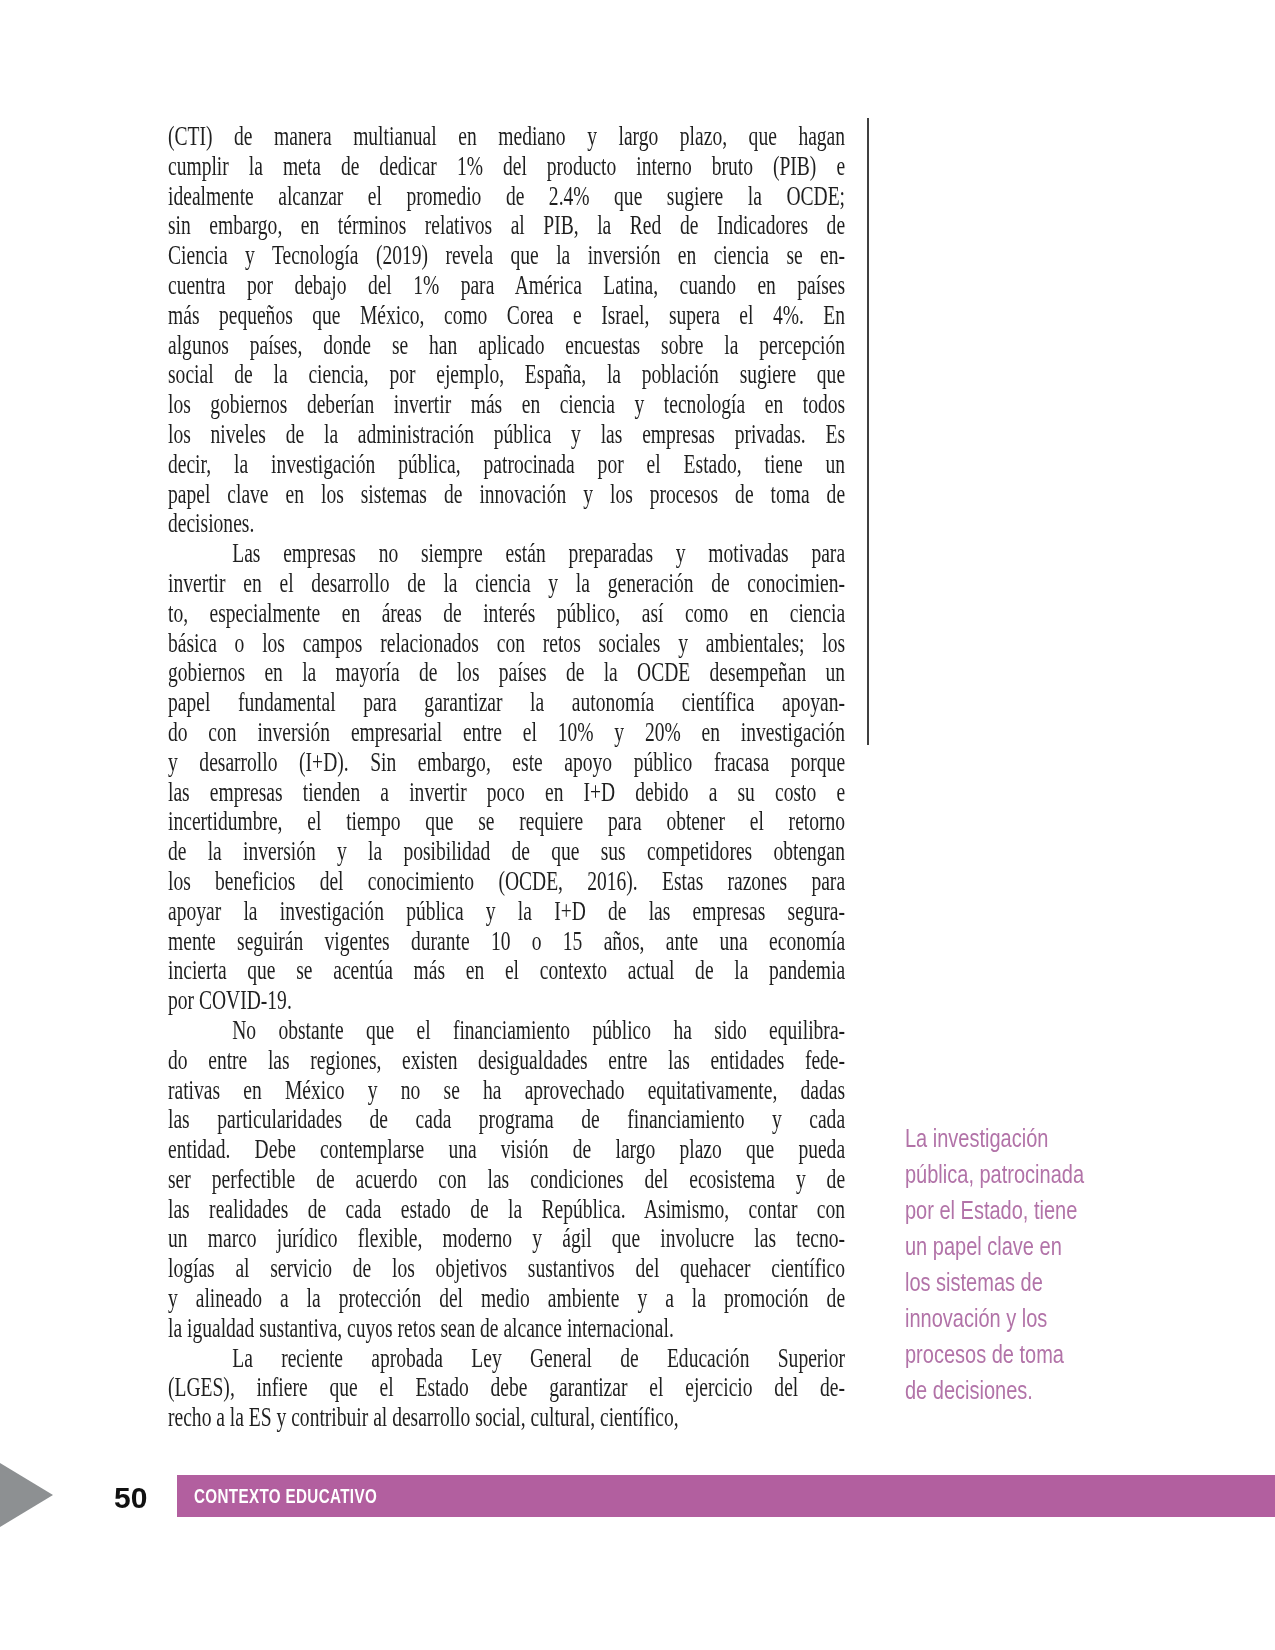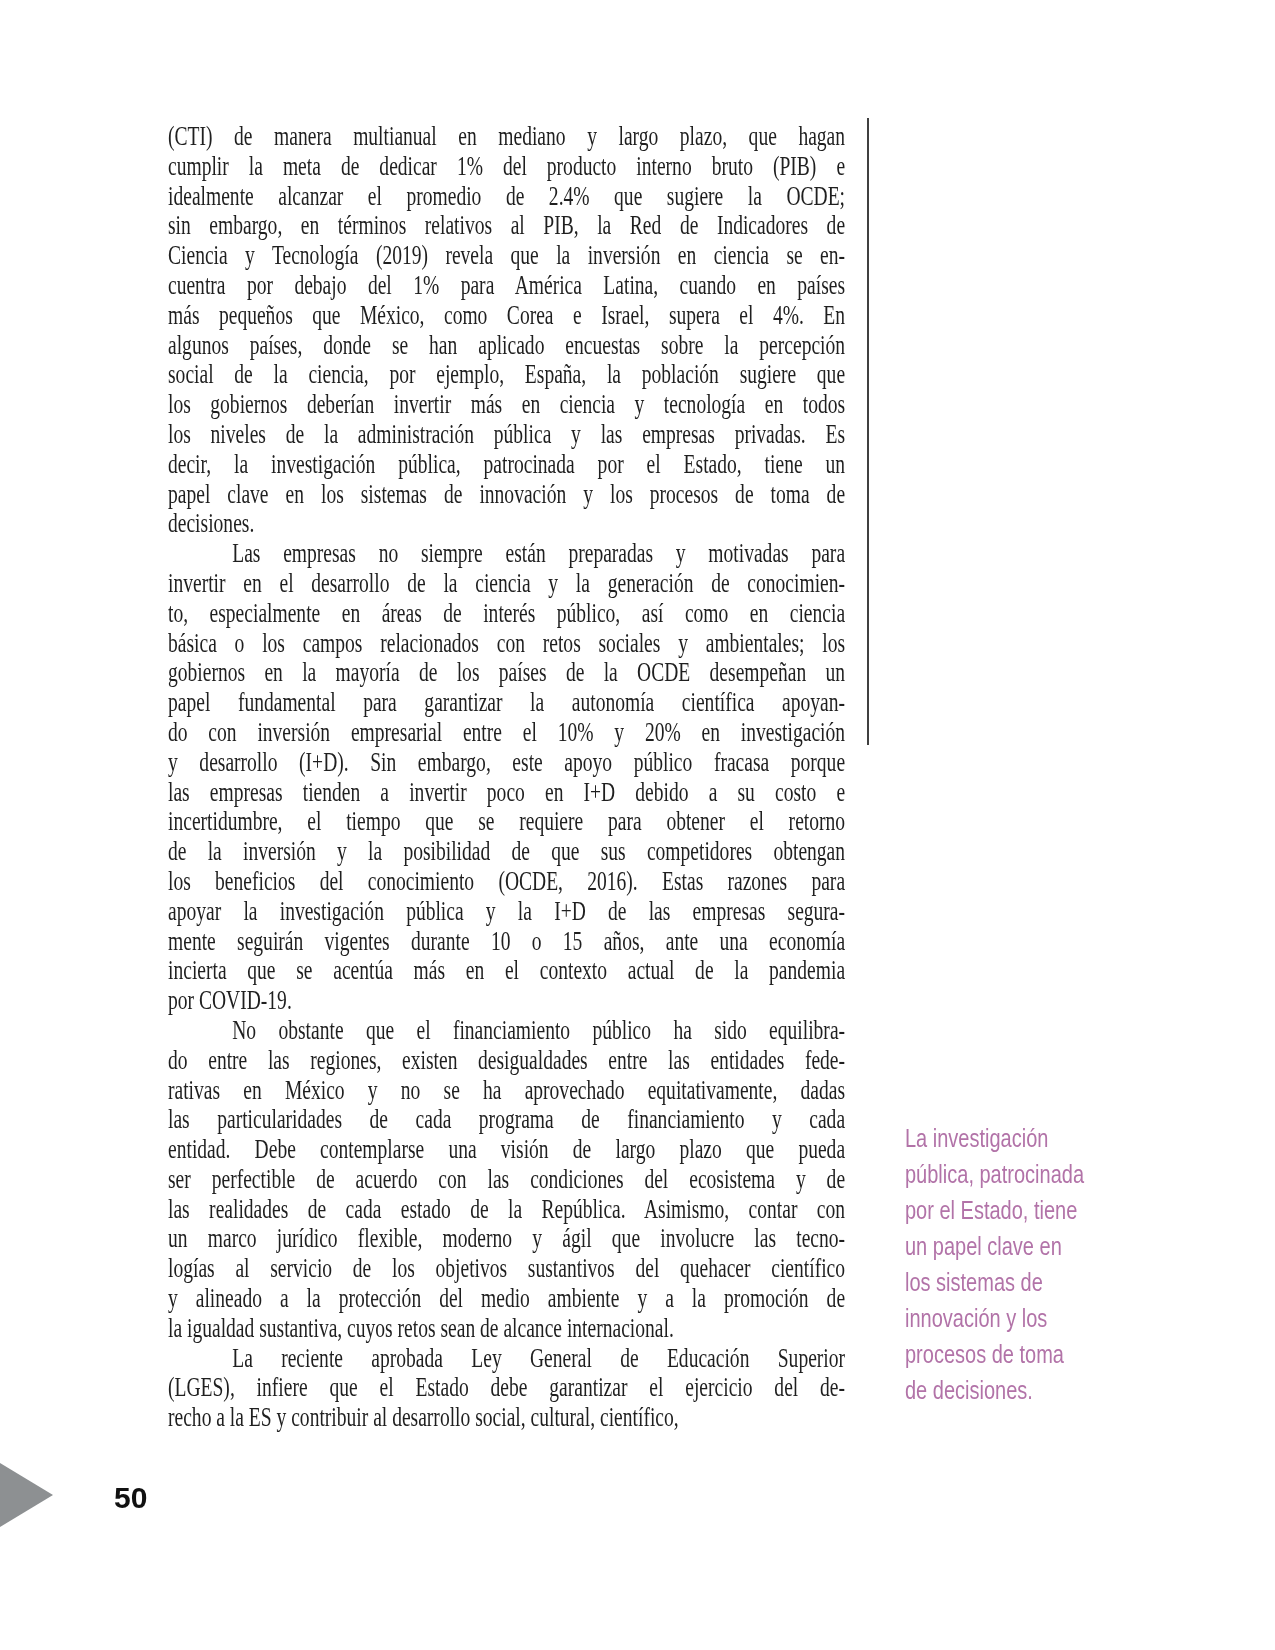--- a/index.html
+++ b/index.html
@@ -170,14 +170,17 @@
       <div class="qline">los sistemas de</div>
       <div class="qline">innovación y los</div>
       <div class="qline">procesos de toma</div>
       <div class="qline">de decisiones.</div>
     </div>
 
   <div class="footer-triangle"></div>
 
   <div class="page-num">50</div>
 
+  <div class="banner">
+    <span class="banner-label">CONTEXTO EDUCATIVO</span>
+  </div>
 
 </div>
 
 </body></html>

